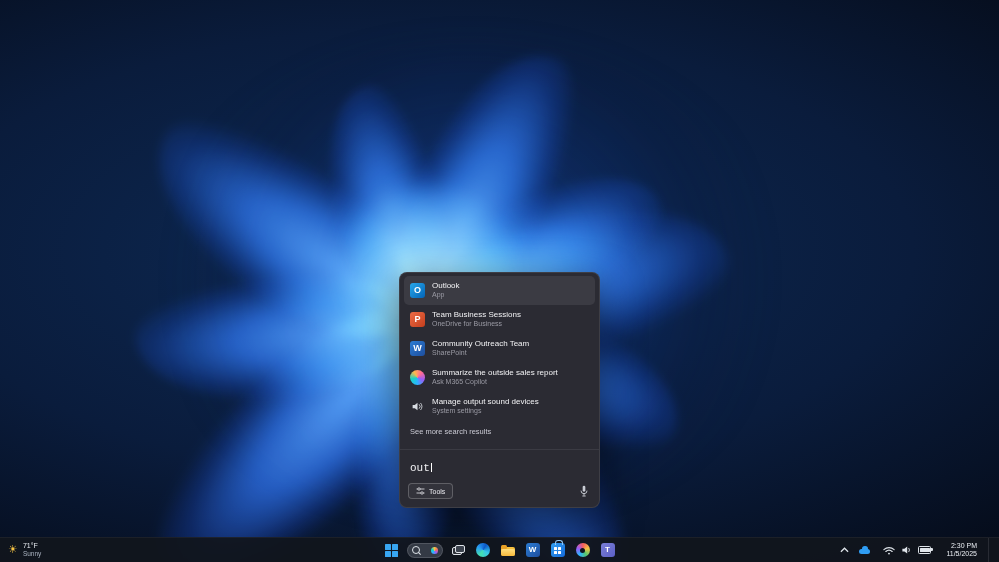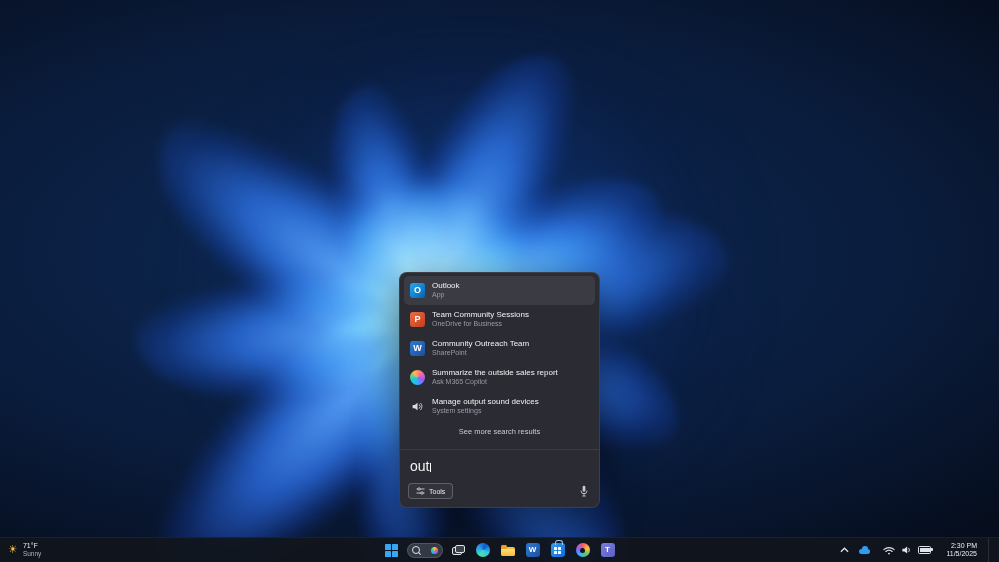--- a/index.html
+++ b/index.html
@@ -46,24 +46,24 @@
     font-size:9px;font-weight:bold;color:#fff;font-style:normal;}
   .ricon i{font-style:normal;line-height:1;}
   .ricon.outlook{background:linear-gradient(135deg,#28a8ea,#0364b8);}
   .ricon.powerpoint{background:linear-gradient(135deg,#ed6c47,#c43e1c);}
   .ricon.word{background:linear-gradient(135deg,#2b7cd3,#1e4e9e);}
   .ricon.speaker{background:transparent;}
   .ricon.copilot{background:conic-gradient(from 40deg,#ff6a95,#9a5cf5,#2bb3ff,#19d3c5,#ffb74a,#ff6a95);border-radius:50%;}
   .rtext{display:flex;flex-direction:column;justify-content:center;min-width:0;}
   .rtitle{font-size:8px;color:#f2f2f4;line-height:1.25;white-space:nowrap;overflow:hidden;text-overflow:ellipsis;}
   .rsub{font-size:7px;color:#9a9aa4;line-height:1.25;white-space:nowrap;}
-  .see-more{font-size:7.5px;color:#c9c9d2;padding:6px 10px 5px 10px;cursor:pointer;text-align:center;}
+  .see-more{font-size:7.5px;color:#c9c9d2;padding:6px 10px 5px 10px;cursor:pointer;}
   .input-zone{border-top:1px solid rgba(255,255,255,0.08);margin-top:auto;
     padding:7px 10px 4px 10px;height:18px;}
-  .query-text{font-size:14px;color:#f2f2f4;}
+  .query-text{font-size:11px;color:#f2f2f4;font-family:Liberation Mono, monospace;}
   .caret{display:inline-block;width:1px;height:9px;background:#fff;vertical-align:-1px;margin-left:1px;
     animation:blink 1s steps(1) infinite;}
   @keyframes blink{50%{opacity:0;}}
   .panel-bottom{display:flex;align-items:center;justify-content:space-between;padding:4px 10px 8px 8px;}
   .tools-btn{display:flex;align-items:center;gap:4px;border:1px solid rgba(255,255,255,0.22);
     background:rgba(255,255,255,0.04);border-radius:4px;padding:3px 7px;cursor:pointer;}
   .tools-label{font-size:7px;color:#e8e8ee;line-height:1;}
   .svg-ic{display:block;}
 
   
@@ -151,21 +151,21 @@
         <div class="rtitle">Outlook</div>
         <div class="rsub">App</div>
       </div>
     </div>
 
     <div class="result-row">
       <span class="ricon powerpoint">
           <i>P</i>
         </span>
       <div class="rtext">
-        <div class="rtitle">Team Community Sessions</div>
+        <div class="rtitle">Team Business Sessions</div>
         <div class="rsub">OneDrive for Business</div>
       </div>
     </div>
 
     <div class="result-row">
       <span class="ricon word">
           <i>W</i>
         </span>
       <div class="rtext">
         <div class="rtitle">Community Outreach Team</div>

